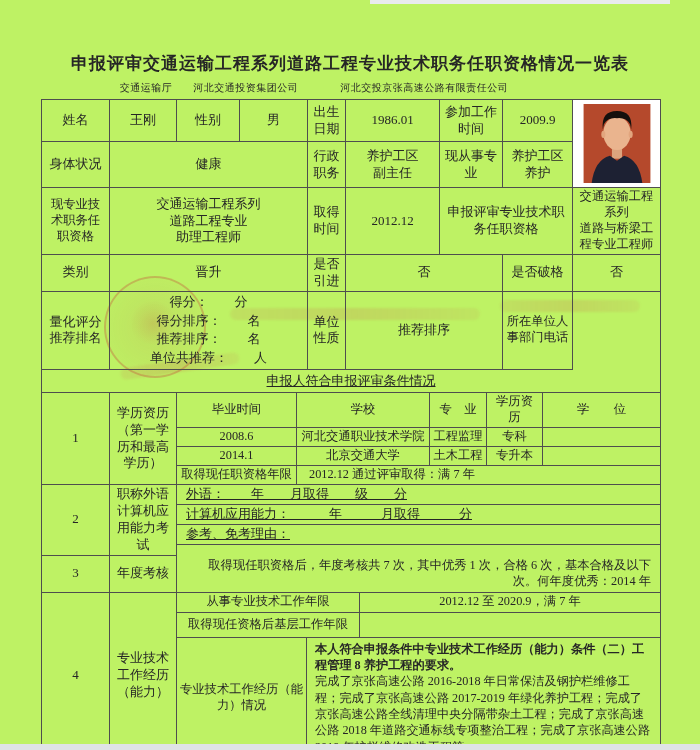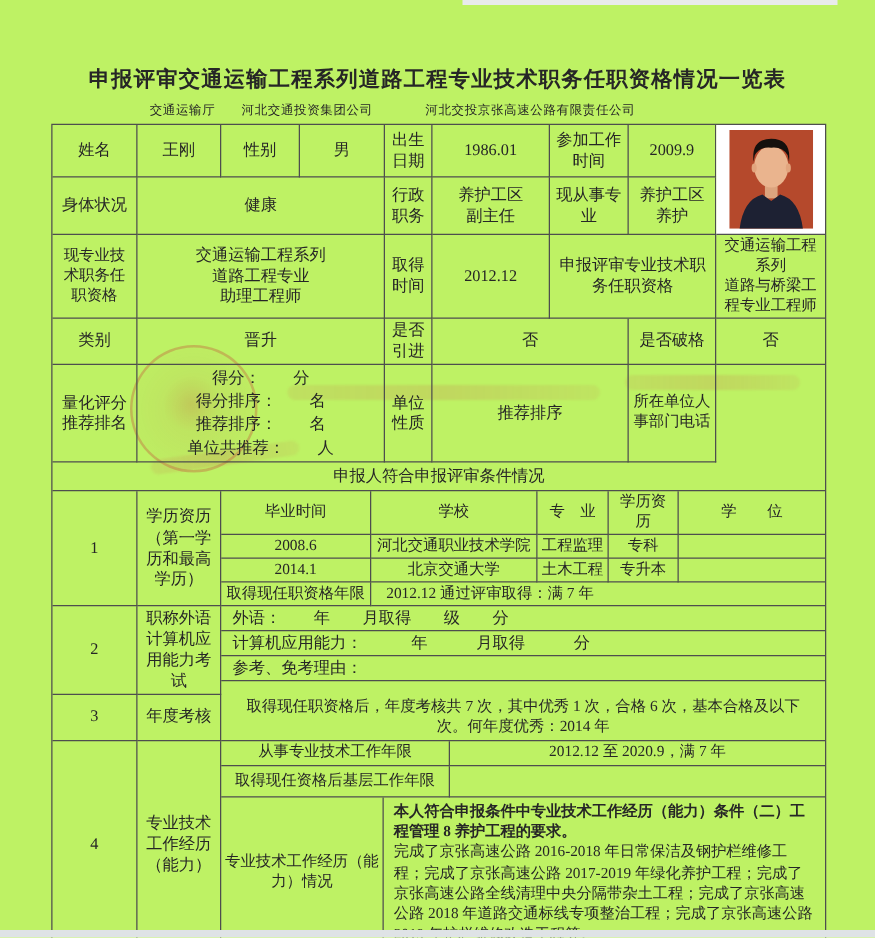--- a/index.html
+++ b/index.html
@@ -25,36 +25,36 @@
   .row{display:flex;align-items:stretch;}
   .c{
     box-sizing:border-box;
     border-right:1px solid #4e4e4e;border-bottom:1px solid #4e4e4e;
     display:flex;align-items:center;justify-content:center;
     text-align:center;font-size:13px;line-height:1.3;padding:1px 3px;
     min-width:0;
   }
   .nr{border-right:none!important;}
   .nb{border-bottom:none!important;}
-  .left{justify-content:flex-start;text-align:center;}
+  .left{justify-content:flex-start;text-align:right;}
   .pre{white-space:pre-line;}
   .f12{font-size:12.3px;}
   .blk{display:block;text-align:left;padding:3px 8px;}
   .col{display:flex;flex-direction:column;}
   
   .w68{width:68px;flex:0 0 68px}.w67{width:67px;flex:0 0 67px}.w63{width:63px;flex:0 0 63px}
   .w38{width:38px;flex:0 0 38px}.w94{width:94px;flex:0 0 94px}.w70{width:70px;flex:0 0 70px}
   .w87{width:87px;flex:0 0 87px}.w198{width:198px;flex:0 0 198px}.w157{width:157px;flex:0 0 157px}
   .w133{width:133px;flex:0 0 133px}.w483{width:483px;flex:0 0 483px}
   .w120{width:120px;flex:0 0 120px}.w57{width:57px;flex:0 0 57px}.w56{width:56px;flex:0 0 56px}
   .w117{width:117px;flex:0 0 117px}.w363{width:363px;flex:0 0 363px}
   .w183{width:183px;flex:0 0 183px}.w300{width:300px;flex:0 0 300px}
   .w130{width:130px;flex:0 0 130px}.w353{width:353px;flex:0 0 353px}
   .w531{width:531px;flex:0 0 531px}
-  .grow{flex:1 1 auto;}
+  .grow{flex:1 1 auto;text-decoration:underline;}
   
   .h42{min-height:42px}.h46{min-height:46px}.h54{min-height:54px}.h32{min-height:32px}
   .h59{min-height:59px}.h23{min-height:23px}.h18{min-height:18px}.h17{min-height:17px}
   .h31{min-height:31px}.h20{min-height:20px}.h25{min-height:25px}
   .score-block{display:inline-block;text-align:center;line-height:1.45;}
   .score-block span{display:block;}
   .exam-line{padding-left:9px;}
   .photo-cell{padding:4px;background:#fff;}
   .photo-frame{width:68px;height:79px;overflow:hidden;display:block;}
   .detail-bold{font-weight:bold;}

